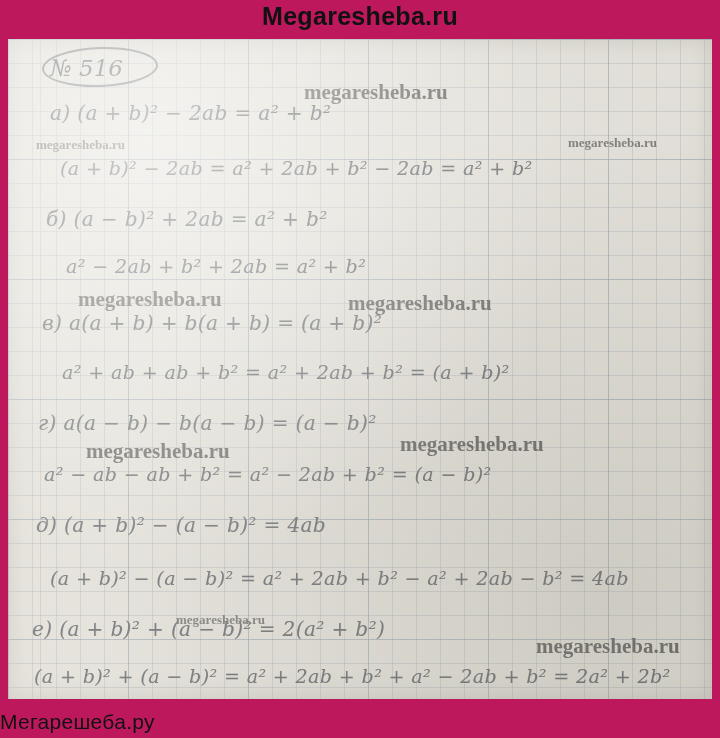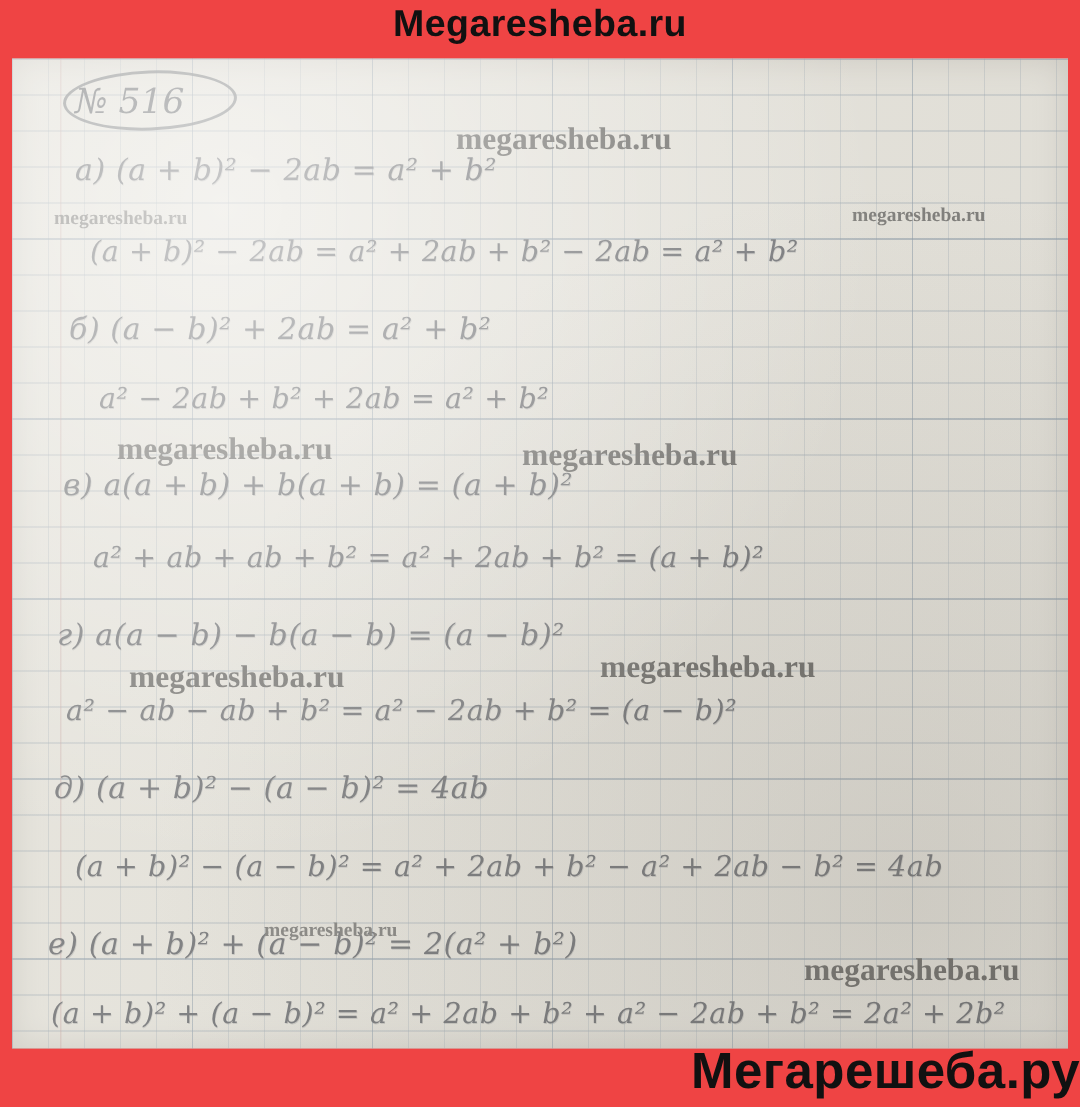--- a/index.html
+++ b/index.html
@@ -10,41 +10,41 @@
     width: 720px;
     height: 738px;
     background: #ffffff;
     font-family: "Liberation Sans", sans-serif;
     overflow: hidden;
   }
   .page {
     position: relative;
     width: 720px;
     height: 738px;
-    background: #ef4444;
+    background: #be185d;
   }
   .site-title-top {
     position: absolute;
     top: 2px;
     left: 0;
     width: 720px;
     text-align: center;
     font-size: 25px;
     font-weight: bold;
     color: #111111;
     letter-spacing: 0.3px;
   }
   .site-title-bottom {
     position: absolute;
     bottom: 4px;
     left: 0;
     width: 720px;
-    text-align: right;
-    font-size: 34px;
-    font-weight: bold;
+    text-align: left;
+    font-size: 21px;
+    font-weight: normal;
     color: #111111;
     letter-spacing: 0.3px;
   }
   .scan {
     position: absolute;
     top: 39px;
     left: 8px;
     width: 704px;
     height: 660px;
     background: #e9e7e0;

